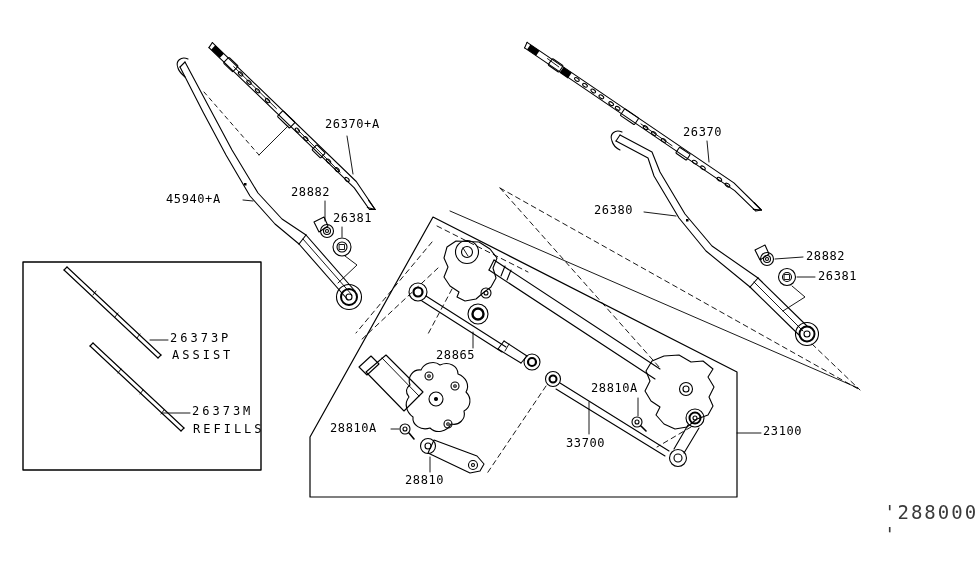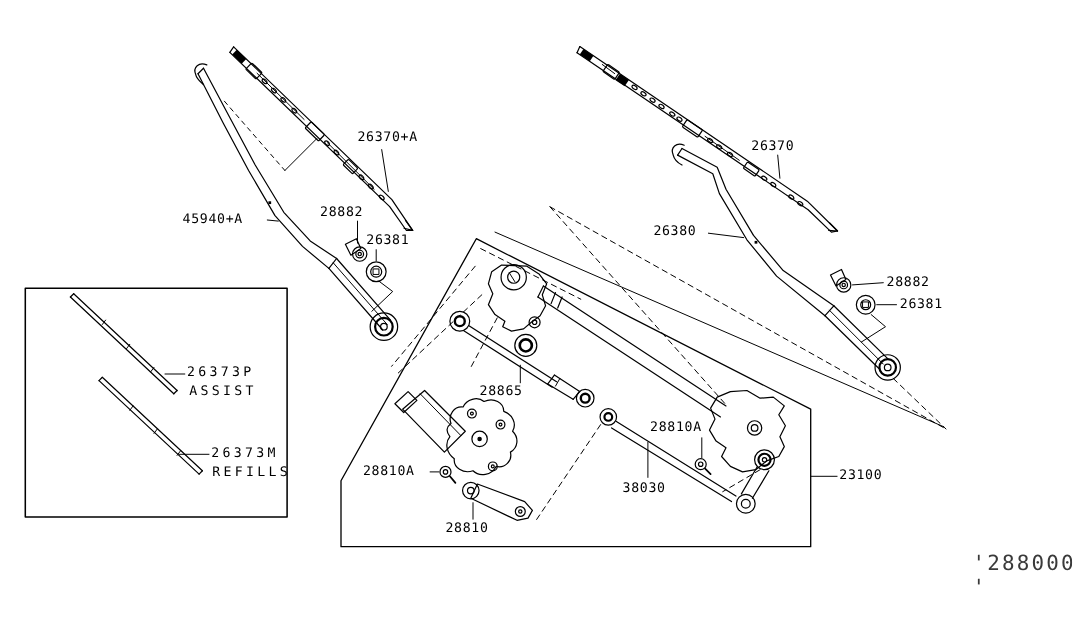--- a/index.html
+++ b/index.html
@@ -272,21 +272,21 @@
 <div class="lbl" style="left:166px;top:192px">45940+A</div>
 <div class="lbl" style="left:291px;top:185px">28882</div>
 <div class="lbl" style="left:333px;top:211px">26381</div>
 <div class="lbl" style="left:683px;top:125px">26370</div>
 <div class="lbl" style="left:594px;top:203px">26380</div>
 <div class="lbl" style="left:806px;top:249px">28882</div>
 <div class="lbl" style="left:818px;top:269px">26381</div>
 <div class="lbl" style="left:436px;top:348px">28865</div>
 <div class="lbl" style="left:330px;top:421px">28810A</div>
 <div class="lbl" style="left:405px;top:473px">28810</div>
-<div class="lbl" style="left:566px;top:436px">38030</div>
+<div class="lbl" style="left:566px;top:436px">33700</div>
 <div class="lbl" style="left:591px;top:381px">28810A</div>
 <div class="lbl" style="left:763px;top:424px">23100</div>
 
 <div class="lbl lbl-lg" style="left:170px;top:331px">26373P</div>
 <div class="lbl lbl-lg" style="left:172px;top:348px">ASSIST</div>
 <div class="lbl lbl-lg" style="left:192px;top:404px">26373M</div>
 <div class="lbl lbl-lg" style="left:193px;top:422px">REFILLS</div>
 
 <div class="wm" style="left:884px;top:501px">'288000 '</div>
 

